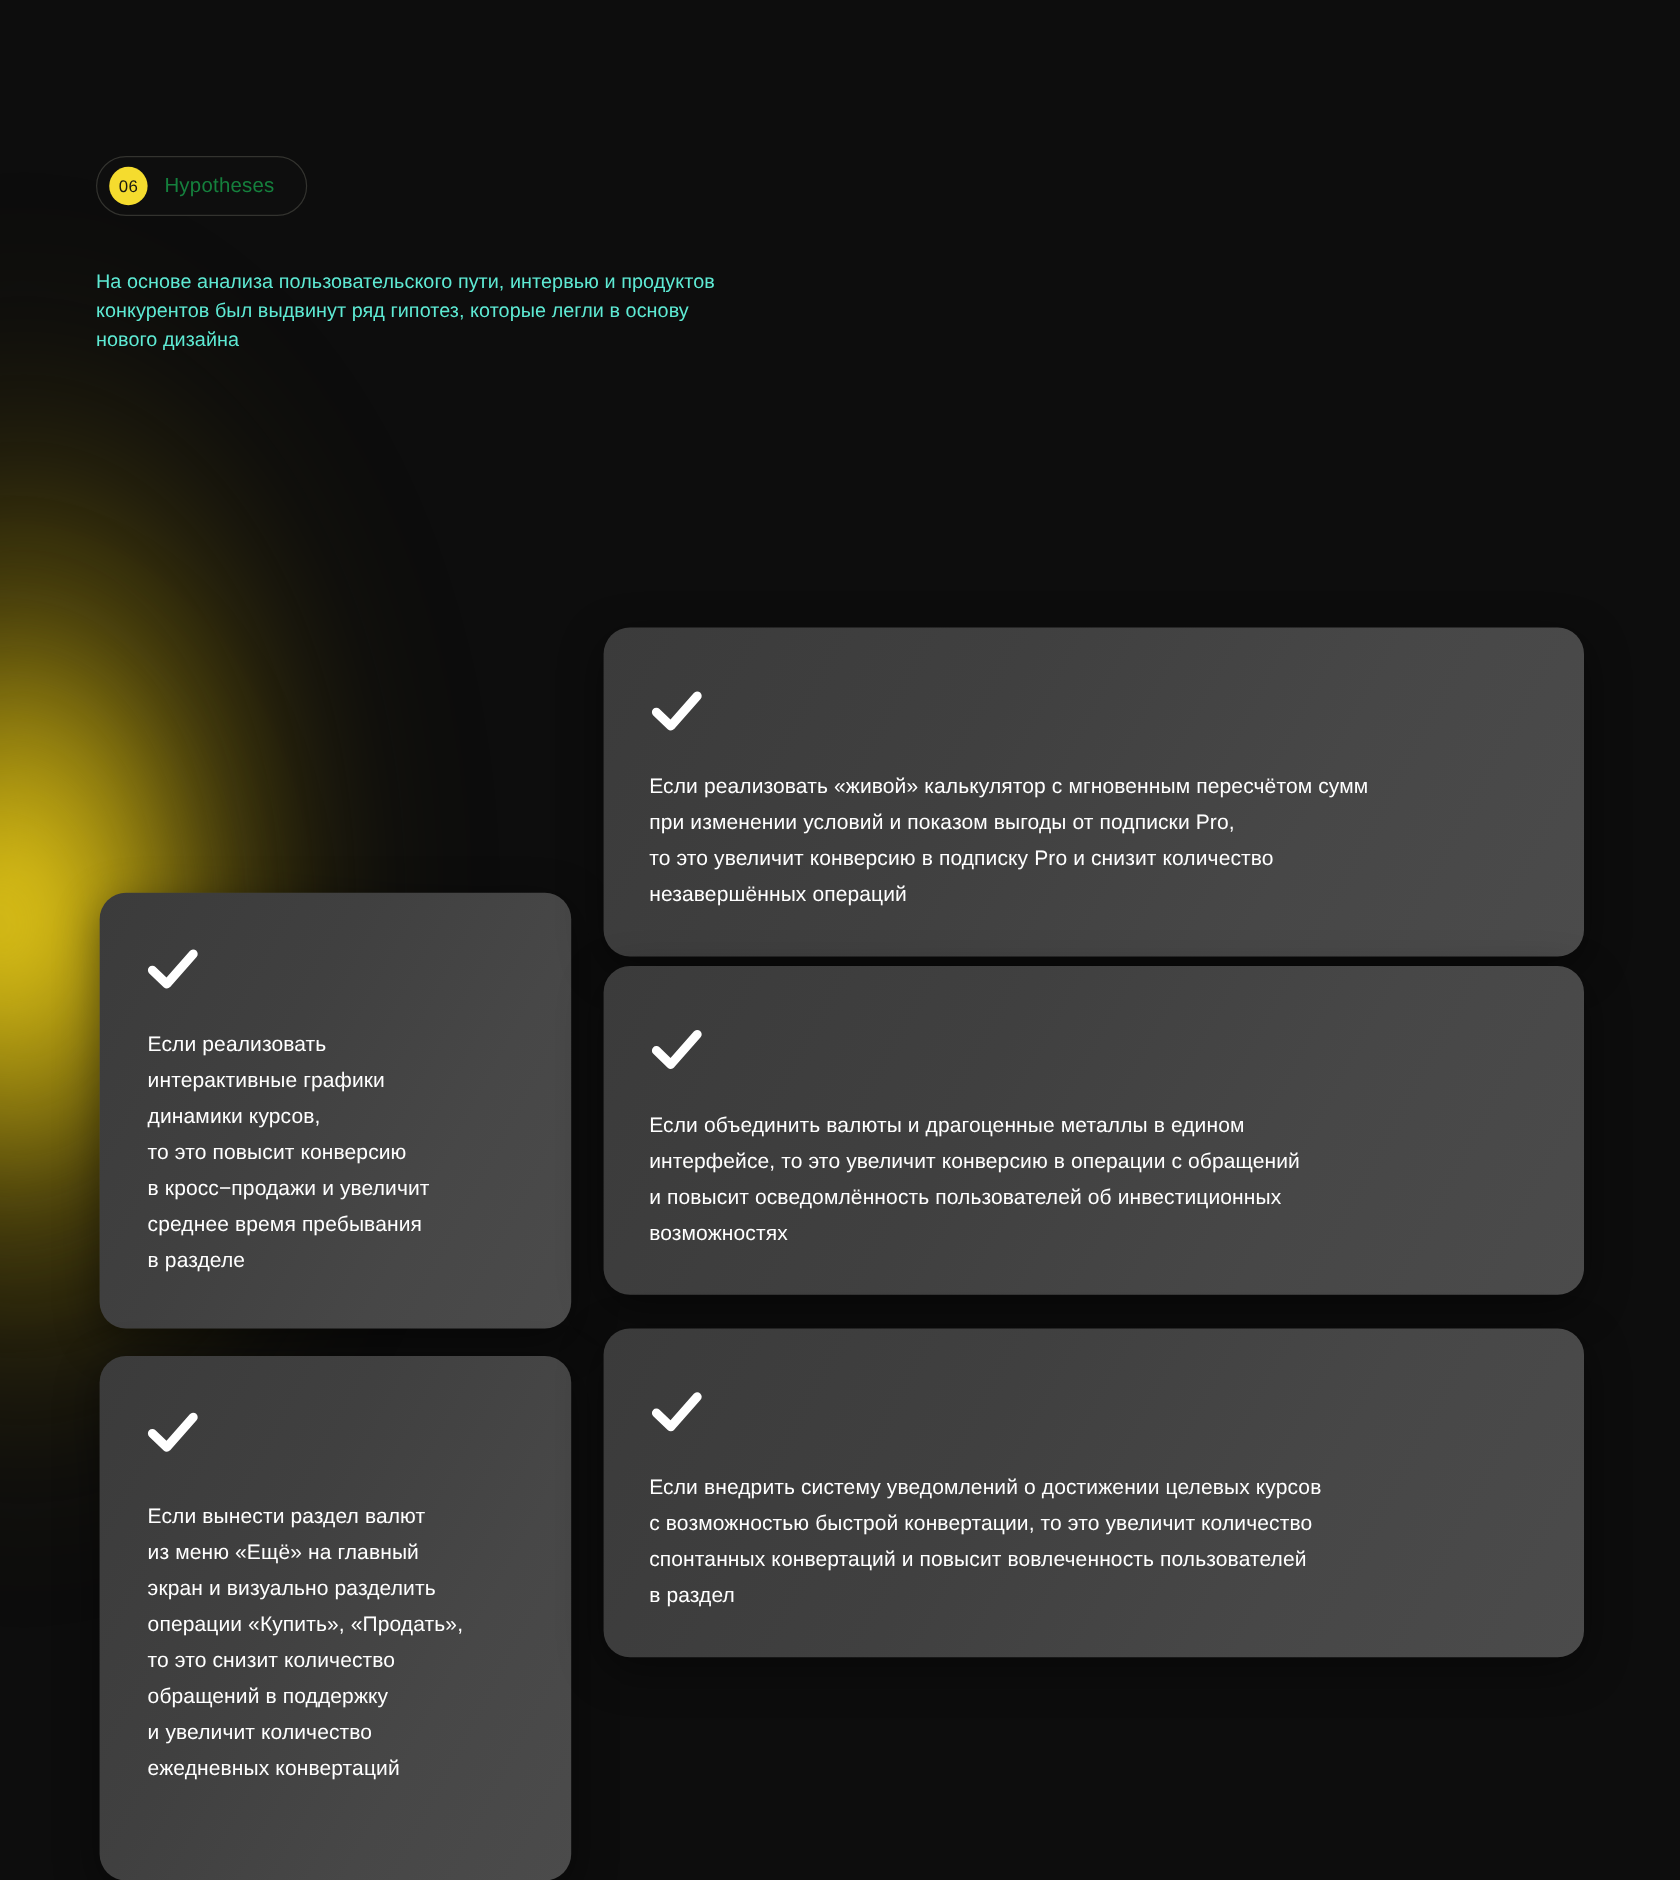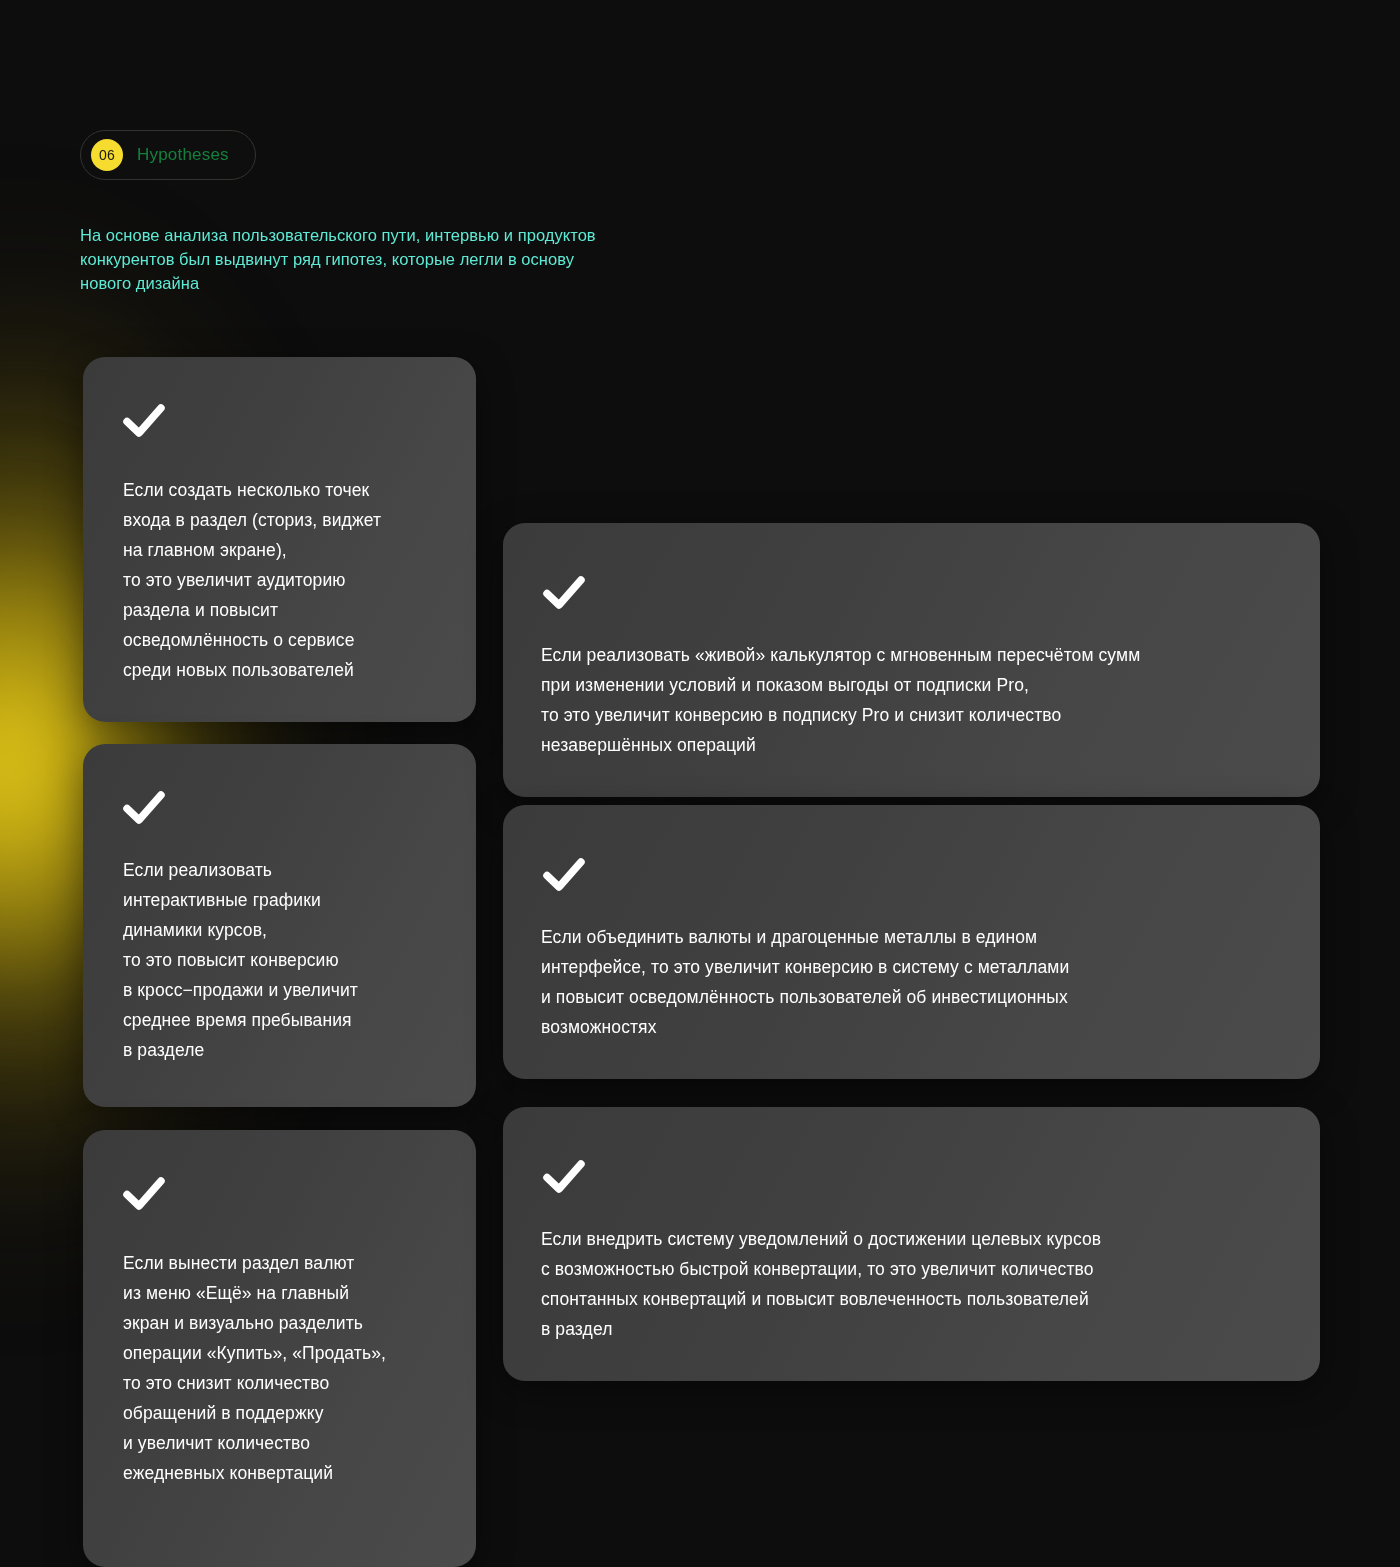--- a/index.html
+++ b/index.html
@@ -169,34 +169,20 @@
 
   <div class="badge">
     <span class="badge-num">06</span>
     <span class="badge-label">Hypotheses</span>
   </div>
 
   <div class="subtitle">На основе анализа пользовательского пути, интервью и продуктов
 конкурентов был выдвинут ряд гипотез, которые легли в основу
 нового дизайна</div>
 
-  <div class="card col-left" id="card-1">
-    <div class="card-inner">
-      <svg class="check" viewBox="0 0 46 46">
-        <path d="M6 24.5 L18 36 L40 11" fill="none" stroke="#ffffff" stroke-width="7.5" stroke-linecap="round" stroke-linejoin="round"></path>
-      </svg>
-      <div class="card-text">Если создать несколько точек
-входа в раздел (сториз, виджет
-на главном экране),
-то это увеличит аудиторию
-раздела и повысит
-осведомлённость о сервисе
-среди новых пользователей</div>
-    </div>
-  </div>
 
   <div class="card col-left" id="card-2">
     <div class="card-inner">
       <svg class="check" viewBox="0 0 46 46">
         <path d="M6 24.5 L18 36 L40 11" fill="none" stroke="#ffffff" stroke-width="7.5" stroke-linecap="round" stroke-linejoin="round"></path>
       </svg>
       <div class="card-text">Если реализовать
 интерактивные графики
 динамики курсов,
 то это повысит конверсию
@@ -233,21 +219,21 @@
 незавершённых операций</div>
     </div>
   </div>
 
   <div class="card col-right" id="card-5">
     <div class="card-inner">
       <svg class="check" viewBox="0 0 46 46">
         <path d="M6 24.5 L18 36 L40 11" fill="none" stroke="#ffffff" stroke-width="7.5" stroke-linecap="round" stroke-linejoin="round"></path>
       </svg>
       <div class="card-text">Если объединить валюты и драгоценные металлы в едином
-интерфейсе, то это увеличит конверсию в систему с металлами
+интерфейсе, то это увеличит конверсию в операции с обращений
 и повысит осведомлённость пользователей об инвестиционных
 возможностях</div>
     </div>
   </div>
 
   <div class="card col-right" id="card-6">
     <div class="card-inner">
       <svg class="check" viewBox="0 0 46 46">
         <path d="M6 24.5 L18 36 L40 11" fill="none" stroke="#ffffff" stroke-width="7.5" stroke-linecap="round" stroke-linejoin="round"></path>
       </svg>

